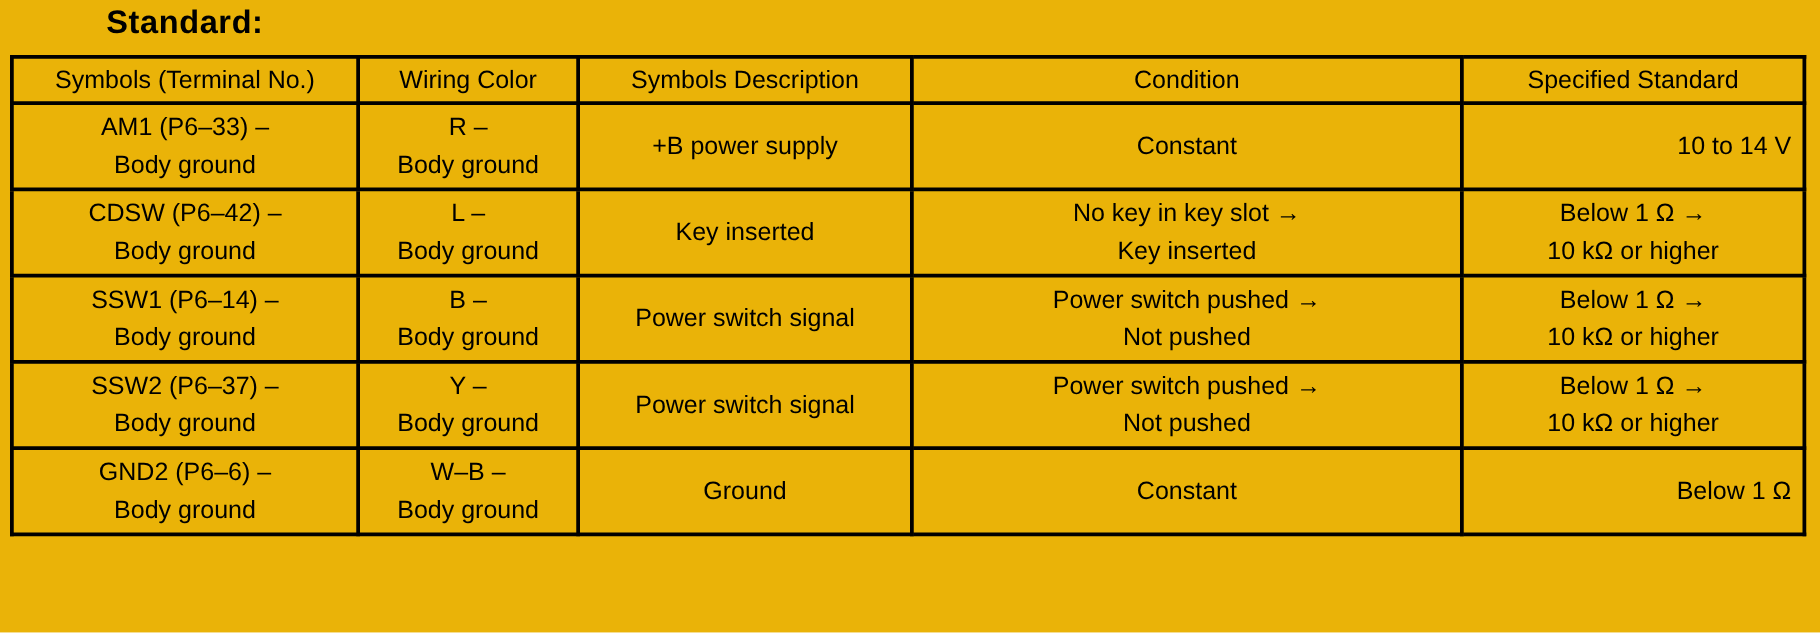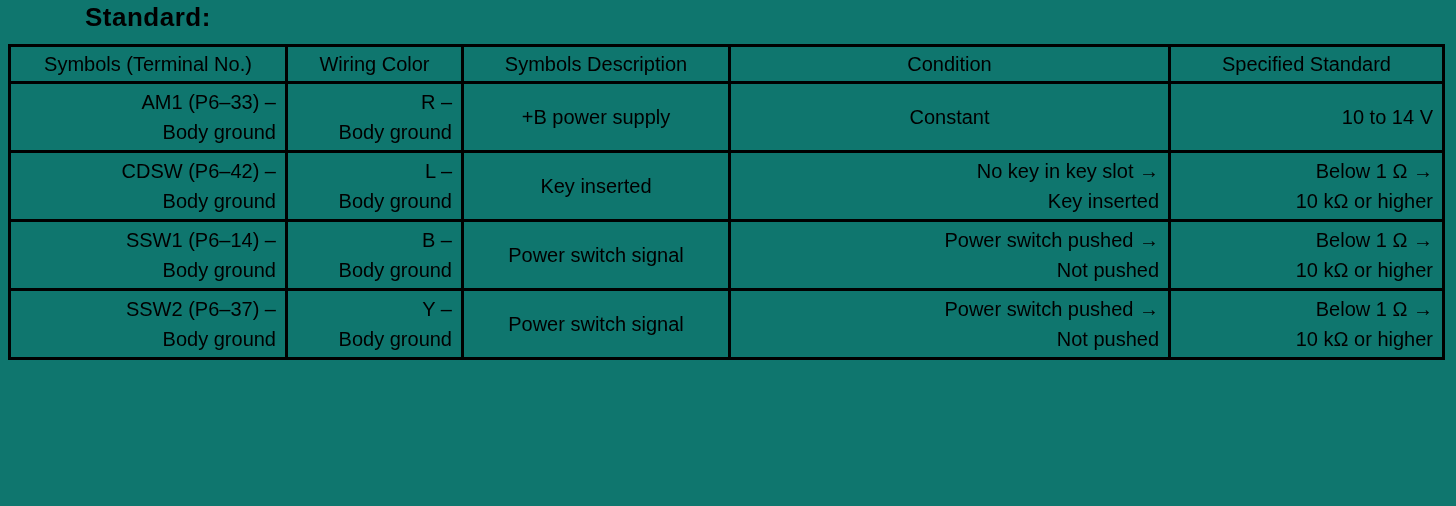--- a/index.html
+++ b/index.html
@@ -6,21 +6,21 @@
     margin: 0;
     padding: 0;
     background: #ffffff;
     font-family: "Liberation Sans", sans-serif;
     color: #000000;
   }
   .page {
     position: relative;
     width: 1456px;
     height: 506px;
-    background: #0f766e;
+    background: #eab308;
     overflow: hidden;
   }
   .doc-title {
     position: absolute;
     left: 85px;
     top: 2px;
     font-size: 26px;
     font-weight: bold;
     letter-spacing: 0.5px;
   }
@@ -40,22 +40,22 @@
     padding: 0 9px;
     vertical-align: middle;
     overflow: hidden;
   }
   table.spec th {
     height: 34px;
     font-weight: normal;
     font-size: 20px;
   }
   table.spec td { height: 66px; }
-  .l1 { text-align: right; }
-  .l2 { text-align: right; }
+  .l1 { text-align: center; }
+  .l2 { text-align: center; }
   .single { text-align: center; }
   .centered { text-align: right; }
 </style>
 </head>
 <body>
 
 <div class="page">
 
   <div class="doc-title">Standard:</div>
 
@@ -158,16 +158,35 @@
         <td>
           <div class="l1">Power switch pushed →</div>
           <div class="l2">Not pushed</div>
         </td>
         <td>
           <div class="l1">Below 1 Ω →</div>
           <div class="l2">10 kΩ or higher</div>
         </td>
       </tr>
 
+      <tr>
+        <td>
+          <div class="l1">GND2 (P6–6) –</div>
+          <div class="l2">Body ground</div>
+        </td>
+        <td>
+          <div class="l1">W–B –</div>
+          <div class="l2">Body ground</div>
+        </td>
+        <td>
+          <div class="single">Ground</div>
+        </td>
+        <td>
+          <div class="single">Constant</div>
+        </td>
+        <td>
+          <div class="centered">Below 1 Ω</div>
+        </td>
+      </tr>
 
     </tbody>
   </table>
 </div>
 
 </body></html>

